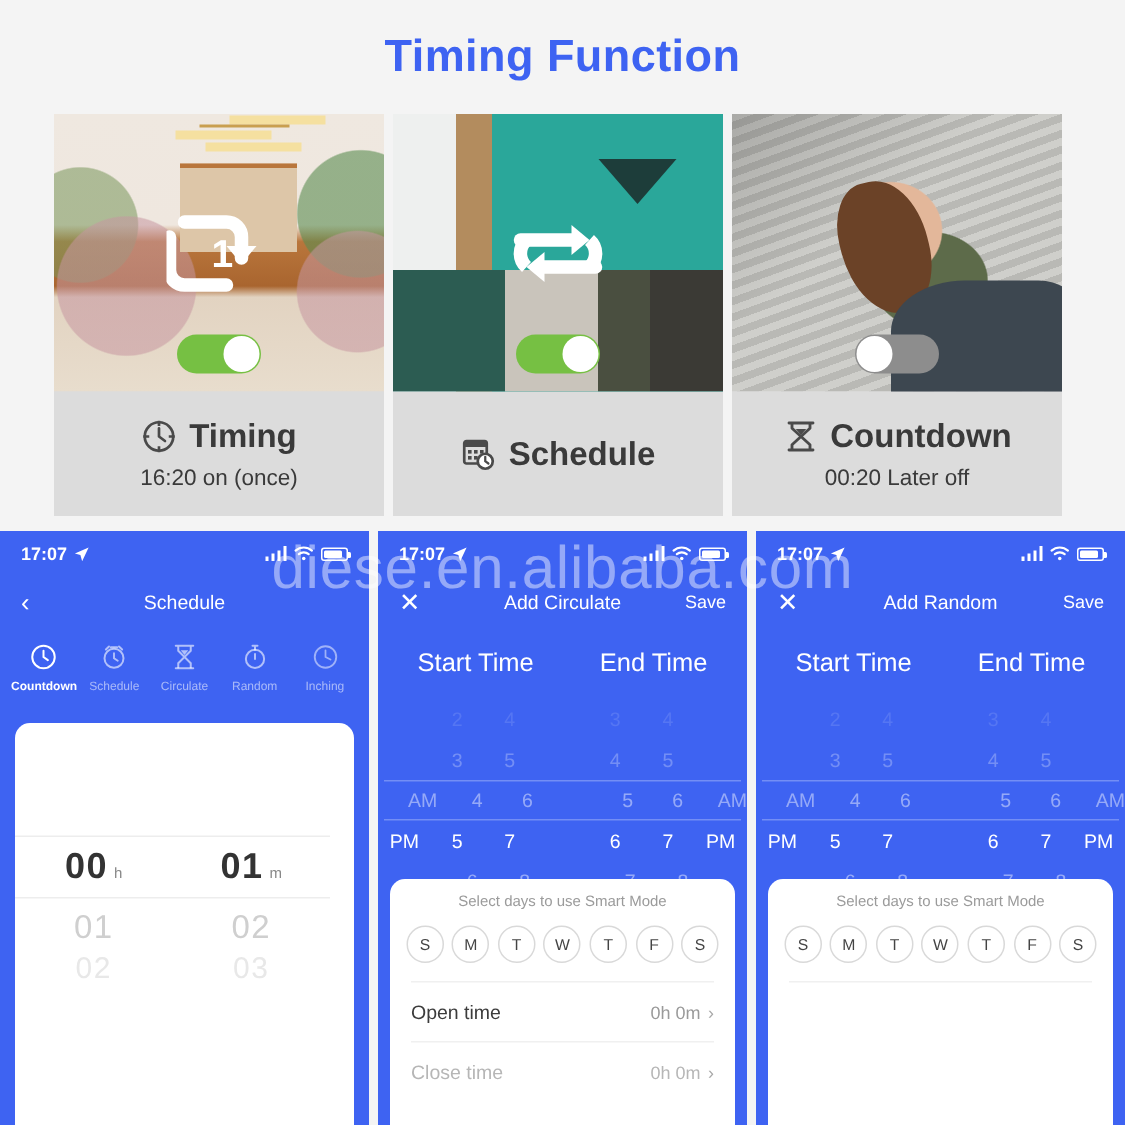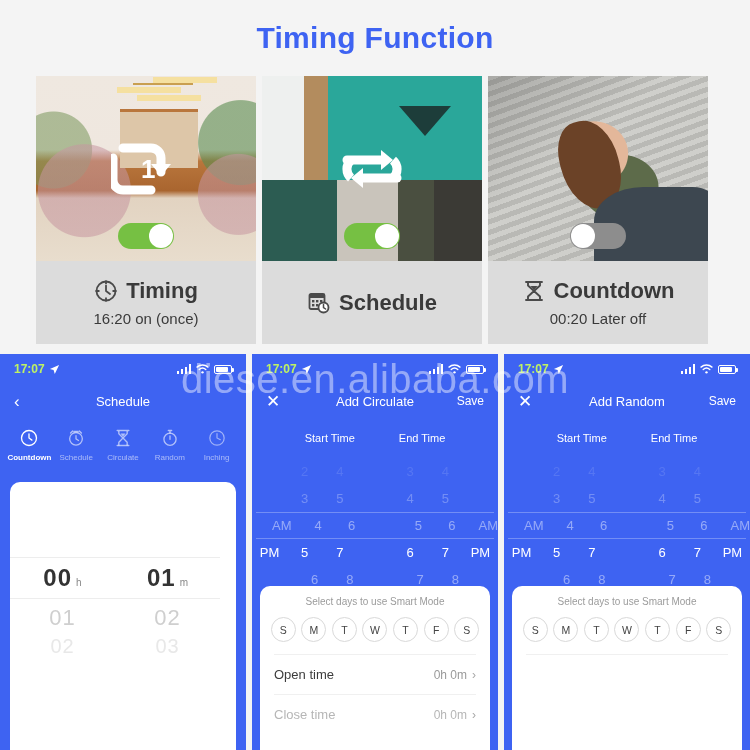--- a/index.html
+++ b/index.html
@@ -142,21 +142,21 @@
     width: 246px; height: 396px;
     background: #3E63F2;
     overflow: hidden;
     flex: 0 0 246px;
   }
   .phone:first-child { margin-left: 0; }
 
   .statusbar {
     height: 30px; display: flex; align-items: center;
     justify-content: space-between; padding: 0 14px;
-    color: #bef264; font-size: 12px;
+    color: #ffffff; font-size: 12px;
   }
   .sb-left { display:flex; align-items:center; gap:4px; font-weight: bold; }
   .sb-right { display:flex; align-items:center; gap:5px; }
   .bars { display:flex; align-items:flex-end; gap:1.5px; height:10px; }
   .bars i { width:2.5px; background:#fff; display:block; }
   .bars i:nth-child(1){height:3px}.bars i:nth-child(2){height:5px}
   .bars i:nth-child(3){height:7px}.bars i:nth-child(4){height:10px}
   .batt { width:18px;height:9px;border:1.3px solid #fff;border-radius:2px;position:relative; }
   .batt::after{content:"";position:absolute;right:-3px;top:2px;width:2px;height:4px;background:#fff;border-radius:0 1px 1px 0;}
   .batt i{position:absolute;left:1px;top:1px;bottom:1px;width:72%;background:#fff;border-radius:1px;}
@@ -195,21 +195,21 @@
     border-top:1px solid #ededed; border-bottom:1px solid #ededed;
     padding:6px 0;
   }
   .pk-big { font-size: 24px; color:#333; font-weight:600; letter-spacing:1px; }
   .pk-unit{ font-size: 10px; color:#888; margin-left:4px; }
   .pk-dim1{ font-size: 22px; color:#cfcfcf; padding-top:6px; letter-spacing:1px;}
   .pk-dim2{ font-size: 20px; color:#e8e8e8; padding-top:4px; letter-spacing:1px;}
 
   
   .wheelhead { display:flex; justify-content:center; gap:44px; margin-top:14px; }
-  .wheelhead span { color:#fff; font-size:11px; }
+  .wheelhead span { color:#fff; font-size:17px; }
   .wheels { position:relative; margin-top:14px; }
   .wline {
     position:absolute; left:4px; right:4px; height:27px;
     border-top:1px solid rgba(255,255,255,.28);
     border-bottom:1px solid rgba(255,255,255,.28);
     top:54px;
   }
   .wrow { display:flex; height:27px; align-items:center; }
   .wcell { flex:1; text-align:center; font-size:13px; }
   .o10 { color: rgba(255,255,255,.12); }

